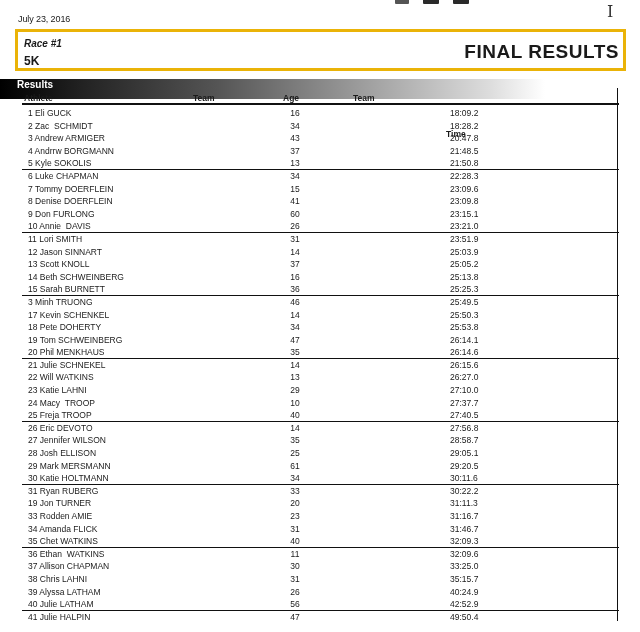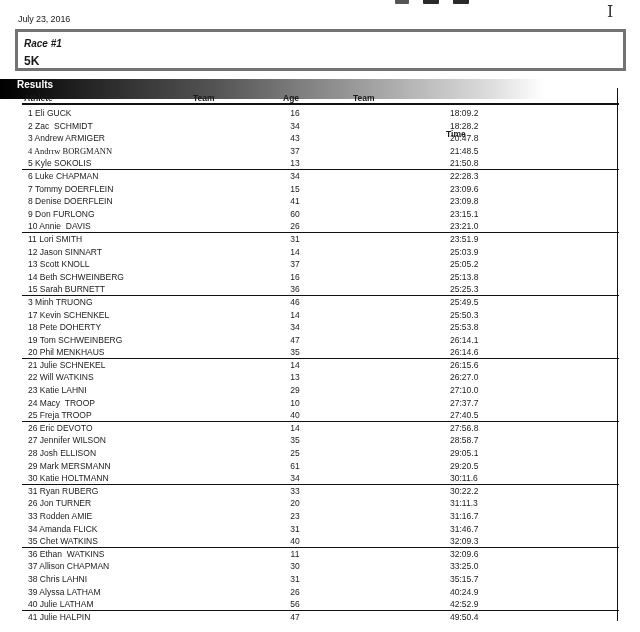--- a/index.html
+++ b/index.html
@@ -2,21 +2,21 @@
 <html><head>
 <meta charset="utf-8">
 <style>
   html, body { margin:0; padding:0; background:#ffffff; }
   body { width:640px; height:632px; position:relative; overflow:hidden; font-family:"Liberation Sans", sans-serif; color:#1a1a1a; }
   .toolbar-icons { position:absolute; left:395px; top:0; height:5px; display:flex; gap:14px; }
   .toolbar-icons .ti { width:16px; height:4px; background:#2a2a2a; border-radius:0 0 1px 1px; }
   .toolbar-icons .ti.first { width:14px; background:#555; }
   .cursor { position:absolute; left:607px; top:4px; font-family:"DejaVu Serif", serif; font-size:16px; color:#333; line-height:16px; }
   .date { position:absolute; left:18px; top:14px; font-size:9px; letter-spacing:-0.1px; }
-  .header-box { position:absolute; left:15px; top:29px; width:605px; height:36px; border:3px solid #737373; box-sizing:content-box; }
+  .header-box { position:absolute; left:15px; top:29px; width:605px; height:36px; border:3px solid #eab308; box-sizing:content-box; }
   .race-name { position:absolute; left:6px; top:6px; font-size:10px; font-weight:bold; font-style:italic; }
   .race-dist { position:absolute; left:6px; top:22px; font-size:12px; font-weight:bold; }
   .final-title { position:absolute; right:4px; top:9px; font-size:19px; font-weight:bold; letter-spacing:0.5px; }
   .results-bar { position:absolute; left:0; top:79px; width:545px; height:20px; background:linear-gradient(to right, #000 0%, #222 15%, #555 40%, #999 65%, #ddd 90%, rgba(255,255,255,0) 100%); }
   .results-label { position:absolute; left:17px; top:0px; font-size:10px; font-weight:bold; color:#fff; line-height:12px; }
   .right-rule { position:absolute; left:617px; top:88px; width:1px; height:533px; background:#111; }
   .col-head { position:absolute; top:93px; font-size:8.5px; font-weight:bold; line-height:10px; }
   .head-rule { position:absolute; left:22px; top:103px; width:597px; height:2px; background:#111; }
   .rows { position:absolute; left:4px; top:107px; width:640px; }
   .row { position:relative; height:12.6px; font-size:8.5px; line-height:12.6px; }
@@ -33,20 +33,21 @@
   <div class="ti"></div>
   <div class="ti"></div>
 </div>
 <div class="cursor">I</div>
 
 <div class="date">July 23, 2016</div>
 
 <div class="header-box">
   <div class="race-name">Race #1</div>
   <div class="race-dist">5K</div>
+  <div class="final-title">FINAL RESULTS</div>
 </div>
 
 <div class="results-bar">
   <div class="results-label">Results</div>
 </div>
 
 <div class="right-rule"></div>
 
 <div class="col-head" style="left:24px;">Athlete</div>
 <div class="col-head" style="left:193px;">Team</div>
@@ -65,21 +66,21 @@
       <span class="c-athlete" style="white-space: pre;">2 Zac  SCHMIDT</span>
       <span class="c-age">34</span>
       <span class="c-time">18:28.2</span>
     </div>
     <div class="row">
       <span class="c-athlete" style="white-space: pre;">3 Andrew ARMIGER</span>
       <span class="c-age">43</span>
       <span class="c-time">20:47.8</span>
     </div>
     <div class="row">
-      <span class="c-athlete" style="white-space: pre; font-family: Liberation Serif, serif;">4 Andrrw BORGMANN</span>
+      <span class="c-athlete" style="white-space: pre;">4 Andrrw BORGMANN</span>
       <span class="c-age">37</span>
       <span class="c-time">21:48.5</span>
     </div>
     <div class="row">
       <span class="c-athlete" style="white-space: pre;">5 Kyle SOKOLIS</span>
       <span class="c-age">13</span>
       <span class="c-time">21:50.8</span>
     </div>
     <div class="row">
       <span class="c-athlete" style="white-space: pre;">6 Luke CHAPMAN</span>
@@ -205,21 +206,21 @@
       <span class="c-athlete" style="white-space: pre;">30 Katie HOLTMANN</span>
       <span class="c-age">34</span>
       <span class="c-time">30:11.6</span>
     </div>
     <div class="row">
       <span class="c-athlete" style="white-space: pre;">31 Ryan RUBERG</span>
       <span class="c-age">33</span>
       <span class="c-time">30:22.2</span>
     </div>
     <div class="row">
-      <span class="c-athlete" style="white-space: pre;">26 Jon TURNER</span>
+      <span class="c-athlete" style="white-space: pre;">19 Jon TURNER</span>
       <span class="c-age">20</span>
       <span class="c-time">31:11.3</span>
     </div>
     <div class="row">
       <span class="c-athlete" style="white-space: pre;">33 Rodden AMIE</span>
       <span class="c-age">23</span>
       <span class="c-time">31:16.7</span>
     </div>
     <div class="row">
       <span class="c-athlete" style="white-space: pre;">34 Amanda FLICK</span>

